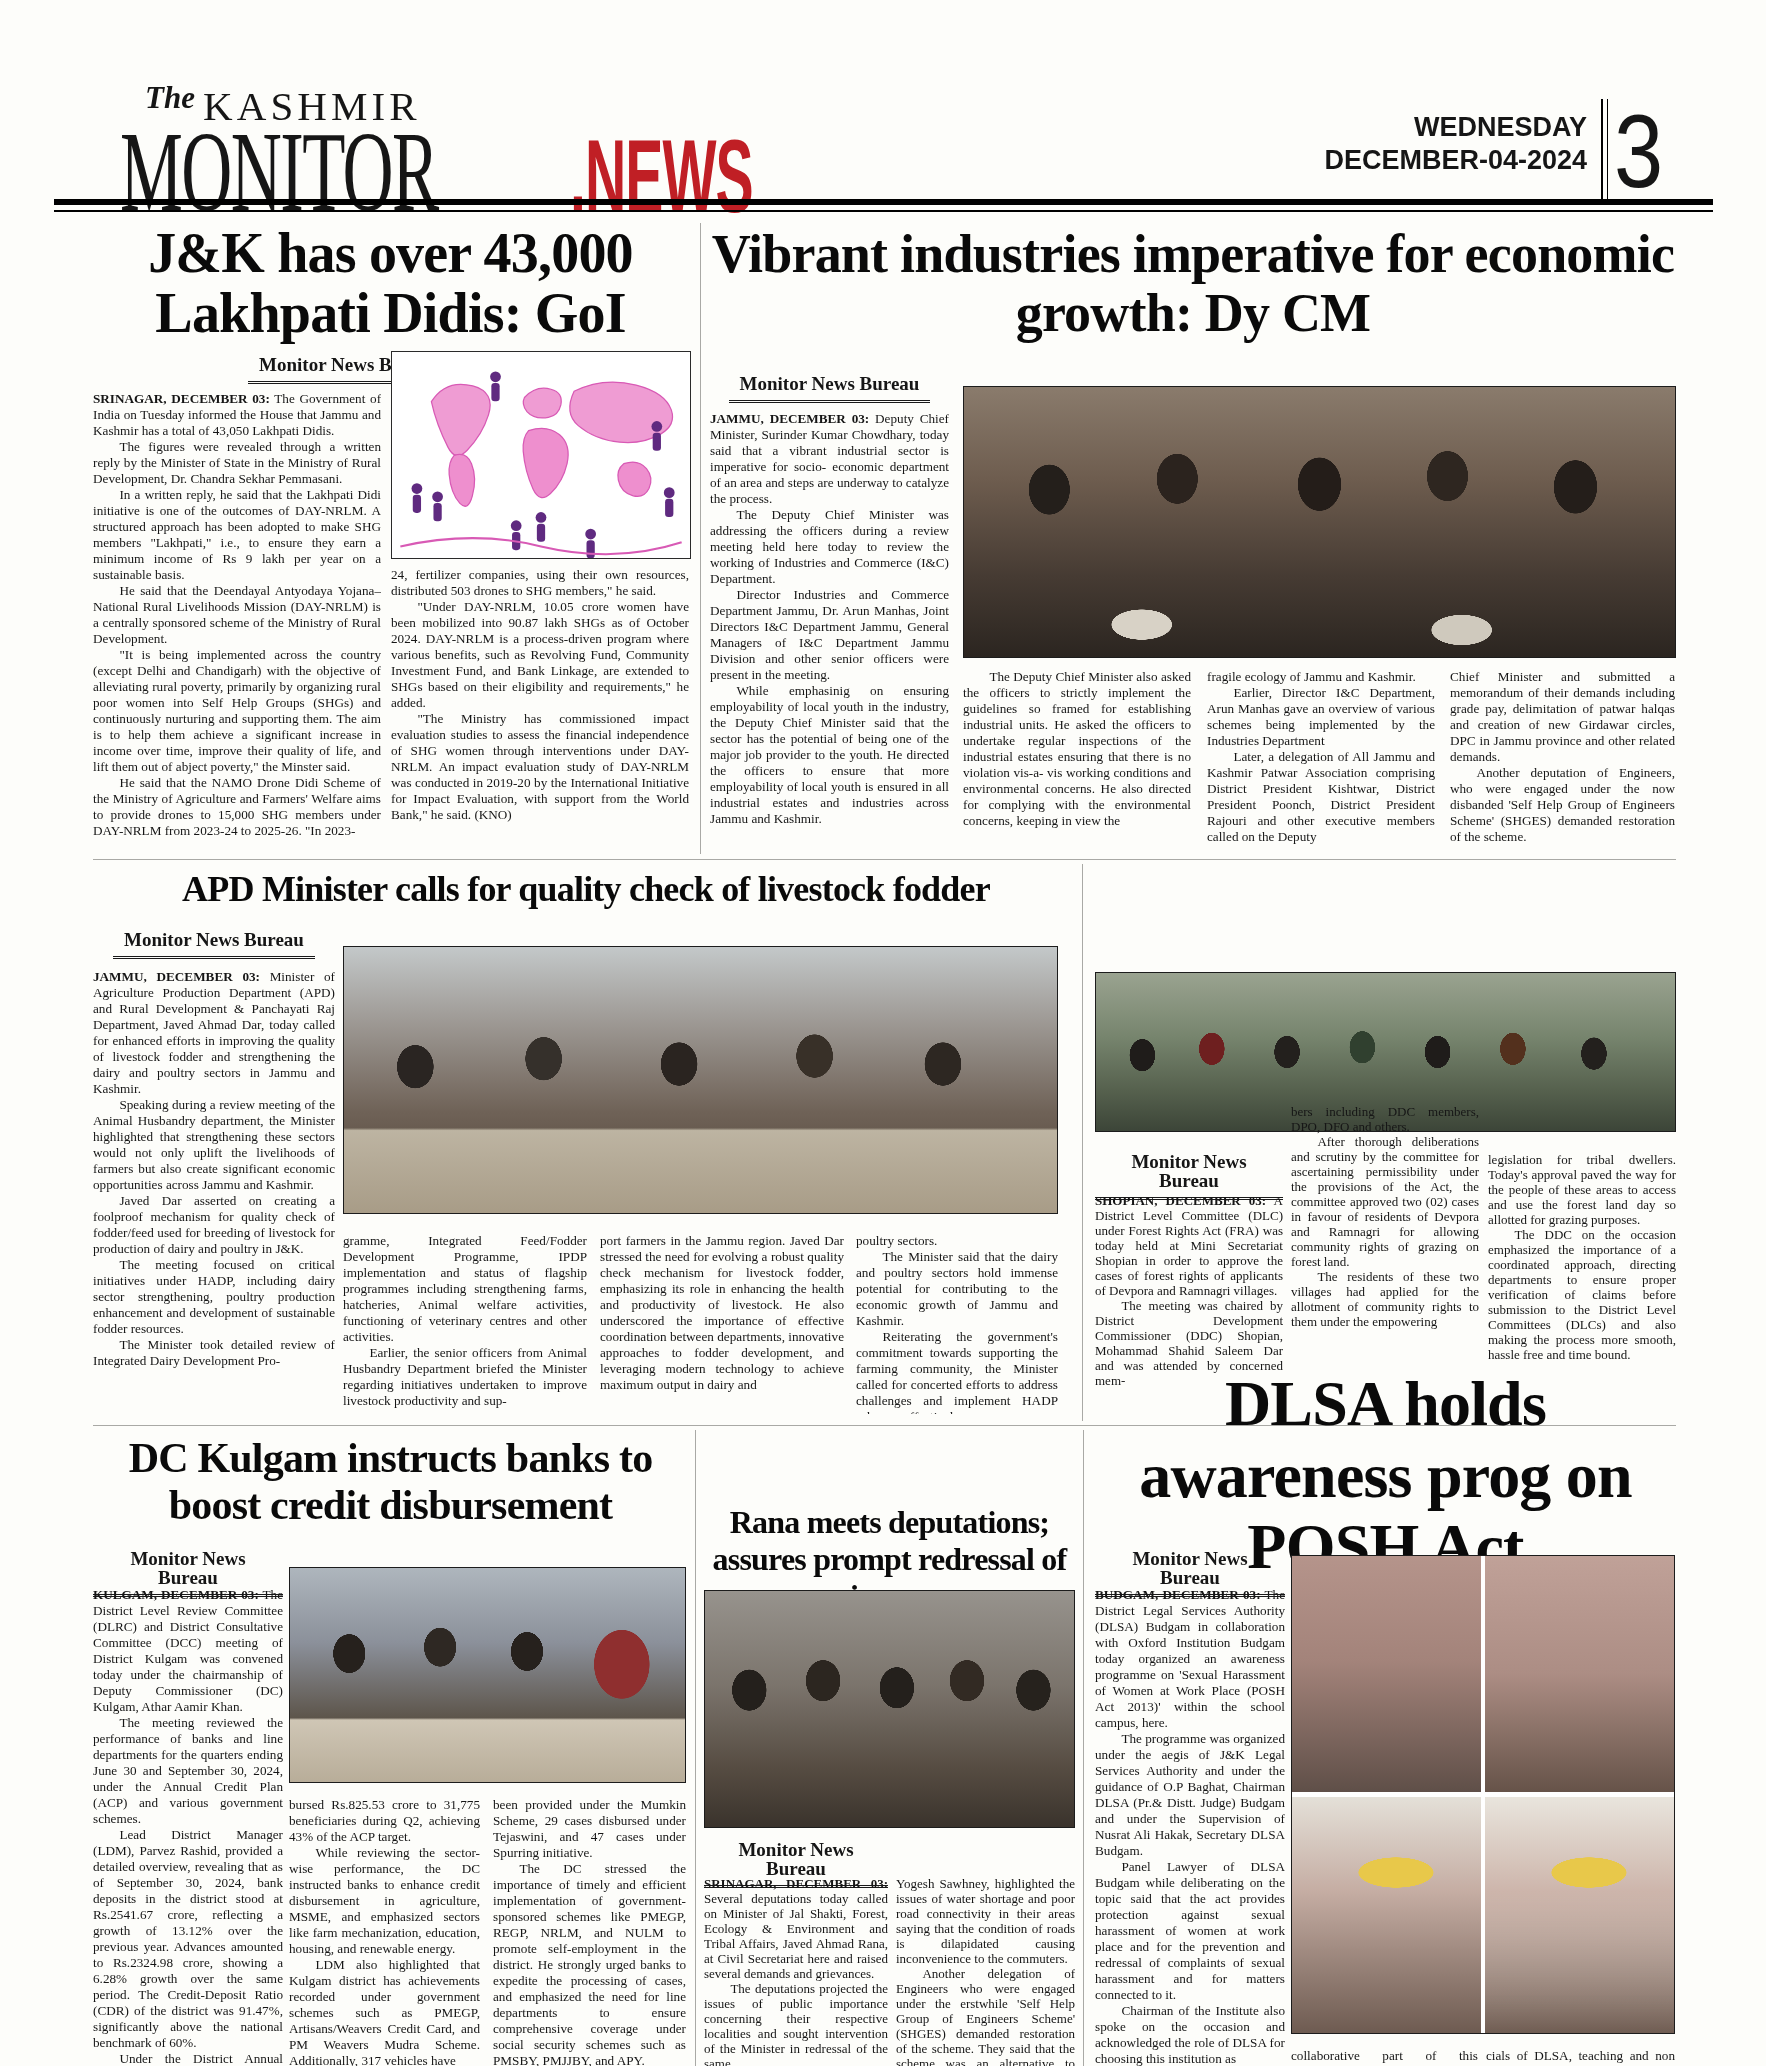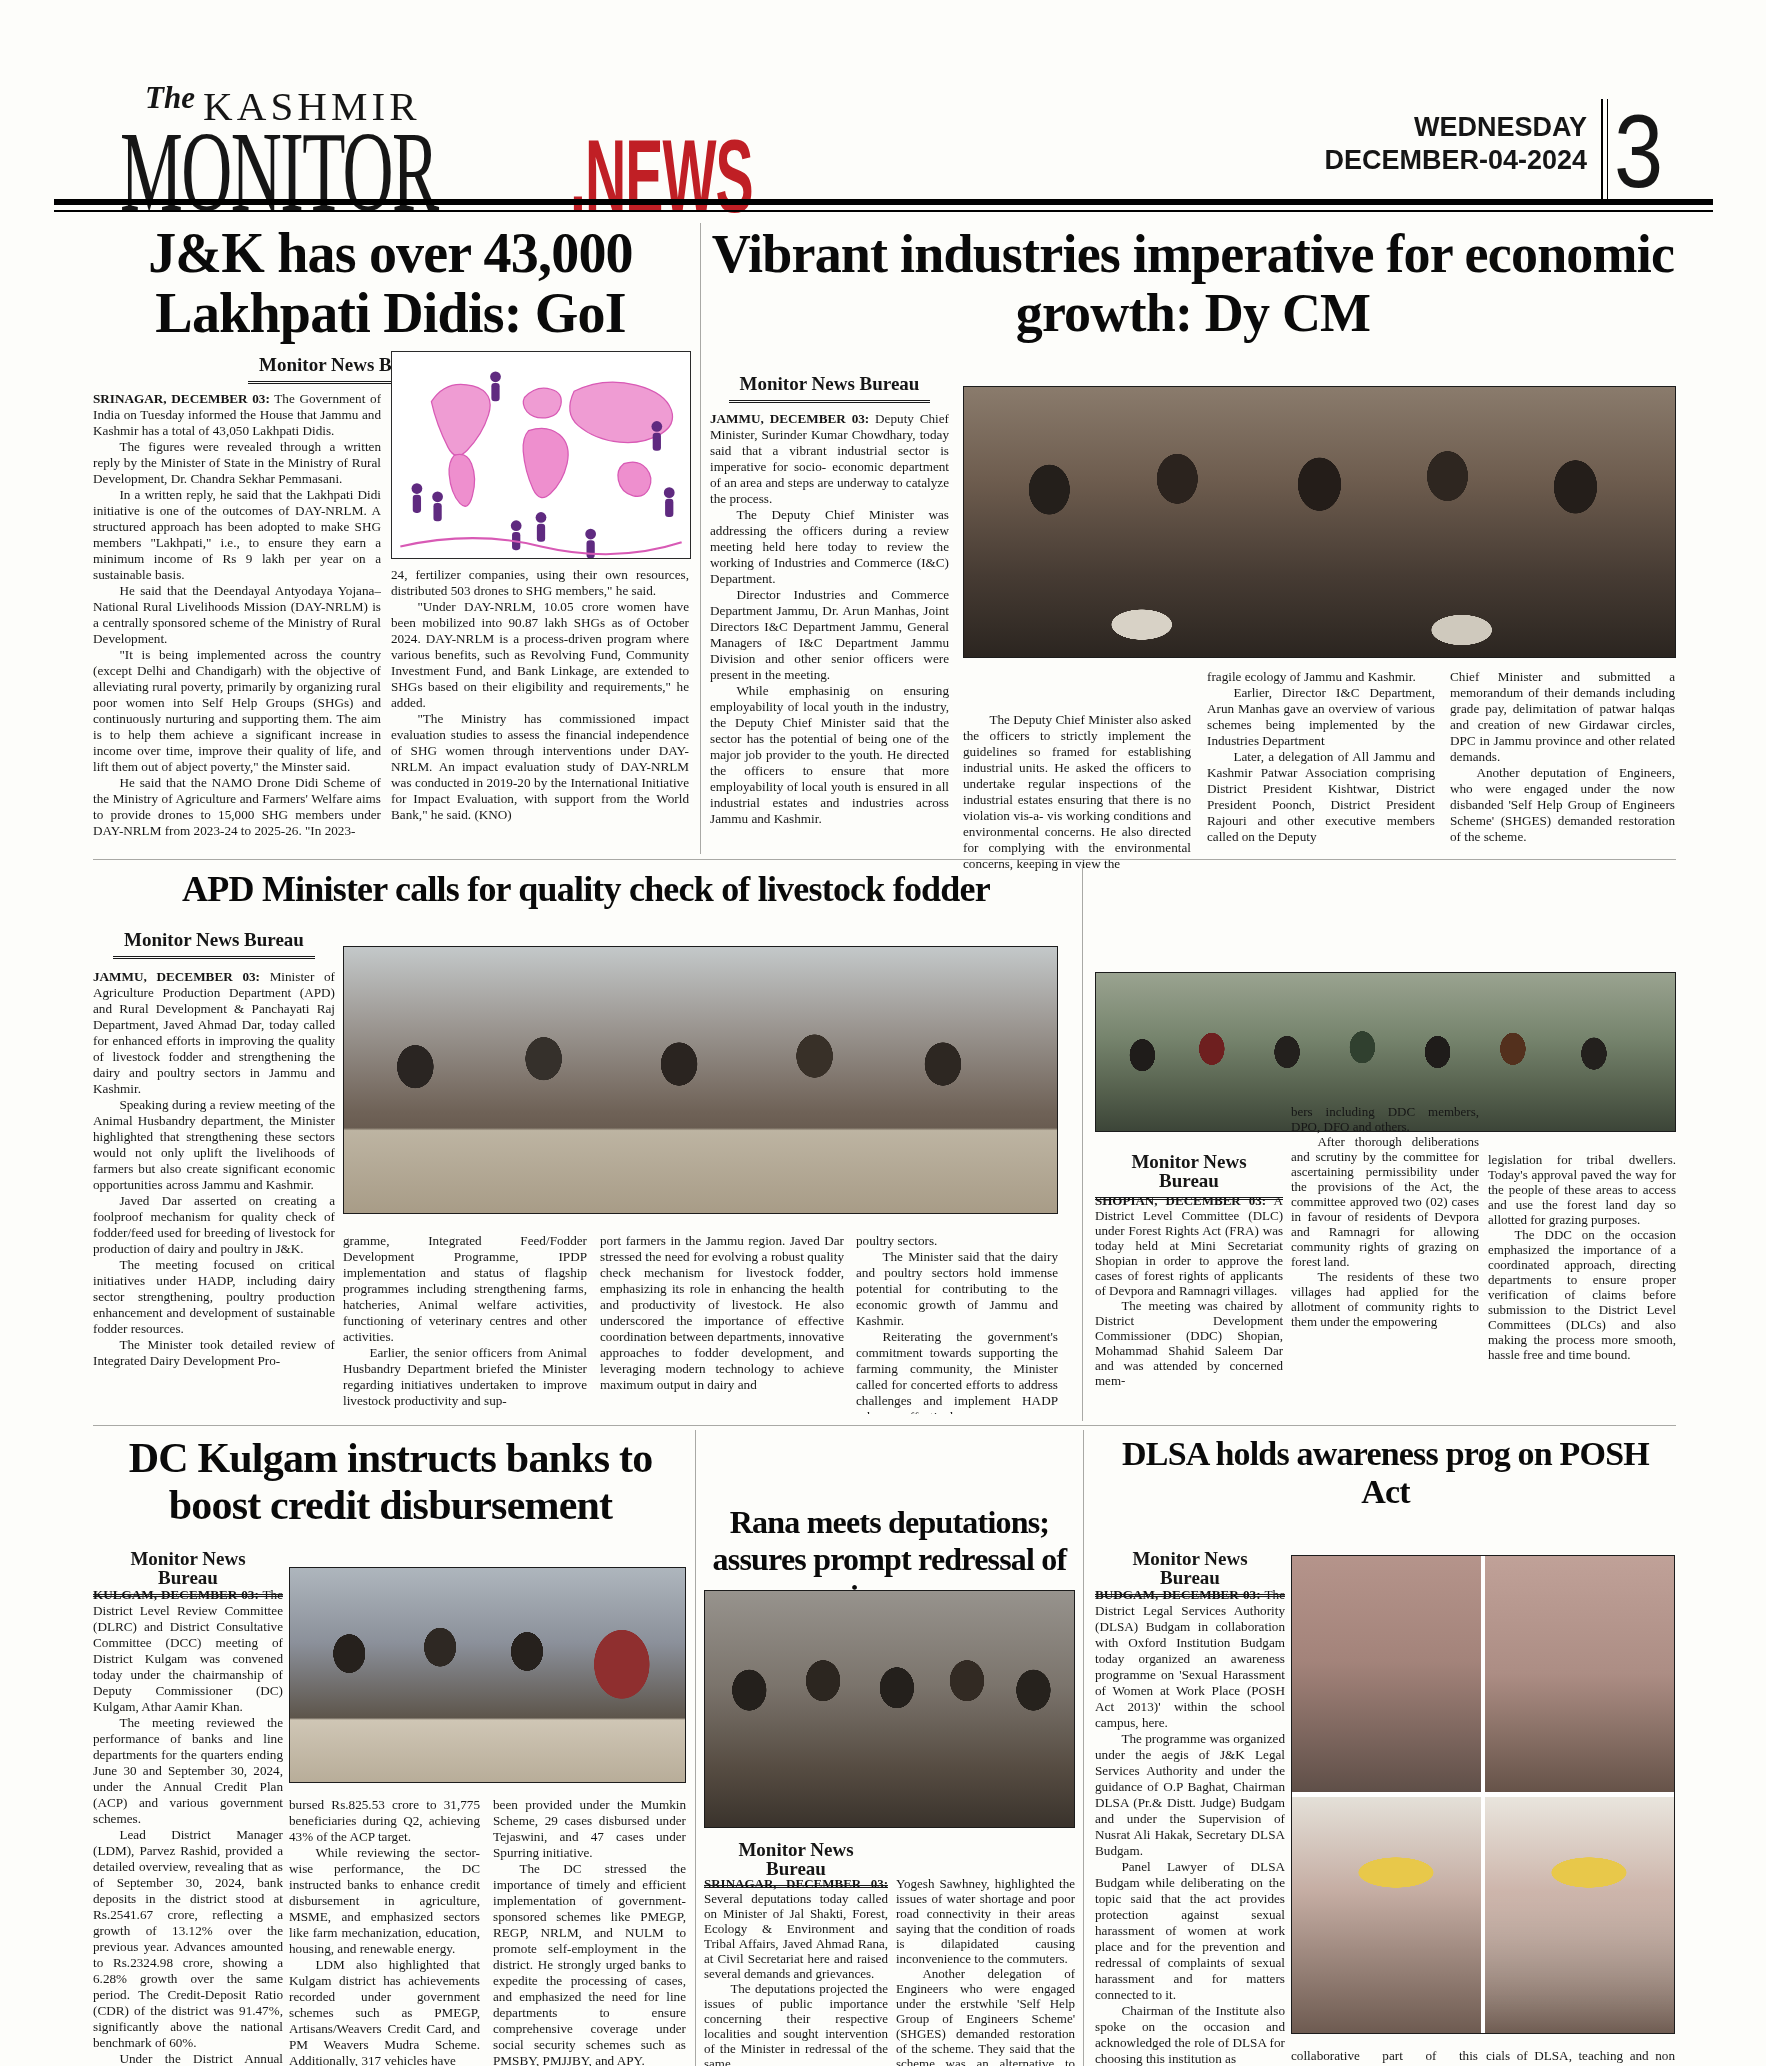--- a/index.html
+++ b/index.html
@@ -155,21 +155,21 @@
   </div>
   <div class="abs col" style="left:710px;top:411px;width:239px;height:443px;">
     <p class="lead"><strong class="dateline">JAMMU, DECEMBER 03:</strong> <span>Deputy Chief Minister, Surinder Kumar Chowdhary, today said that a vibrant industrial sector is imperative for socio- economic department of an area and steps are underway to catalyze the process.</span></p>
     <div>
         <p>The Deputy Chief Minister was addressing the officers during a review meeting held here today to review the working of Industries and Commerce (I&amp;C) Department.</p>
         <p>Director Industries and Commerce Department Jammu, Dr. Arun Manhas, Joint Directors I&amp;C Department Jammu, General Managers of I&amp;C Department Jammu Division and other senior officers were present in the meeting.</p>
         <p>While emphasinig on ensuring employability of local youth in the industry, the Deputy Chief Minister said that the sector has the potential of being one of the major job provider to the youth. He directed the officers to ensure that more employability of local youth is ensured in all industrial estates and industries across Jammu and Kashmir.</p>
       </div>
   </div>
   <div class="abs photo ph-a2" style="left:963px;top:386px;width:713px;height:272px;"></div>
-  <div class="abs col" style="left:963px;top:669px;width:228px;height:186px;margin-top:43px;">
+  <div class="abs col" style="left:963px;top:669px;width:228px;height:186px;">
       <p>The Deputy Chief Minister also asked the officers to strictly implement the guidelines so framed for establishing industrial units. He asked the officers to undertake regular inspections of the industrial estates ensuring that there is no violation vis-a- vis working conditions and environmental concerns. He also directed for complying with the environmental concerns, keeping in view the</p>
     </div>
   <div class="abs col cont" style="left:1207px;top:669px;width:228px;height:186px;">
       <p>fragile ecology of Jammu and Kashmir.</p>
       <p>Earlier, Director I&amp;C Department, Arun Manhas gave an overview of various schemes being implemented by the Industries Department</p>
       <p>Later, a delegation of All Jammu and Kashmir Patwar Association comprising District President Kishtwar, District President Poonch, District President Rajouri and other executive members called on the Deputy</p>
     </div>
   <div class="abs col cont" style="left:1450px;top:669px;width:225px;height:186px;">
       <p>Chief Minister and submitted a memorandum of their demands including grade pay, delimitation of patwar halqas and creation of new Girdawar circles, DPC in Jammu province and other related demands.</p>
       <p>Another deputation of Engineers, who were engaged under the now disbanded 'Self Help Group of Engineers Scheme' (SHGES) demanded restoration of the scheme.</p>
@@ -264,21 +264,21 @@
         <p>The deputations projected the issues of public importance concerning their respective localities and sought intervention of the Minister in redressal of the same.</p>
       </div>
   </div>
   <div class="abs col small cont" style="left:896px;top:1876px;width:179px;height:240px;">
       <p>Yogesh Sawhney, highlighted the issues of water shortage and poor road connectivity in their areas saying that the condition of roads is dilapidated causing inconvenience to the commuters.</p>
       <p>Another delegation of Engineers who were engaged under the erstwhile 'Self Help Group of Engineers Scheme' (SHGES) demanded restoration of the scheme. They said that the scheme was an alternative to regular employment for unemployed engineering graduates in the region and the same be restored to ease their living.</p>
     </div>
 
   <div class="abs divider" style="left:1083px;top:1430px;width:1.2px;height:689px;"></div>
 
-  <div class="abs hl" style="left:1095px;top:1435px;width:581px;font-size:34px;line-height:1.12;">DLSA holds awareness prog on POSH Act</div>
+  <div class="abs hl" style="left:1095px;top:1368px;width:581px;font-size:64px;line-height:1.12;">DLSA holds awareness prog on POSH Act</div>
   <div class="abs byline-wrap" style="left:1095px;top:1549px;width:190px;">
     <span class="byline">Monitor News Bureau</span>
   </div>
   <div class="abs col" style="left:1095px;top:1587px;width:190px;height:529px;">
     <p class="lead"><strong class="dateline">BUDGAM, DECEMBER 03:</strong> <span>The District Legal Services Authority (DLSA) Budgam in collaboration with Oxford Institution Budgam today organized an awareness programme on 'Sexual Harassment of Women at Work Place (POSH Act 2013)' within the school campus, here.</span></p>
     <div>
         <p>The programme was organized under the aegis of J&amp;K Legal Services Authority and under the guidance of O.P Baghat, Chairman DLSA (Pr.&amp; Distt. Judge) Budgam and under the Supervision of Nusrat Ali Hakak, Secretary DLSA Budgam.</p>
         <p>Panel Lawyer of DLSA Budgam while deliberating on the topic said that the act provides protection against sexual harassment of women at work place and for the prevention and redressal of complaints of sexual harassment and for matters connected to it.</p>
         <p>Chairman of the Institute also spoke on the occasion and acknowledged the role of DLSA for choosing this institution as</p>
       </div>

